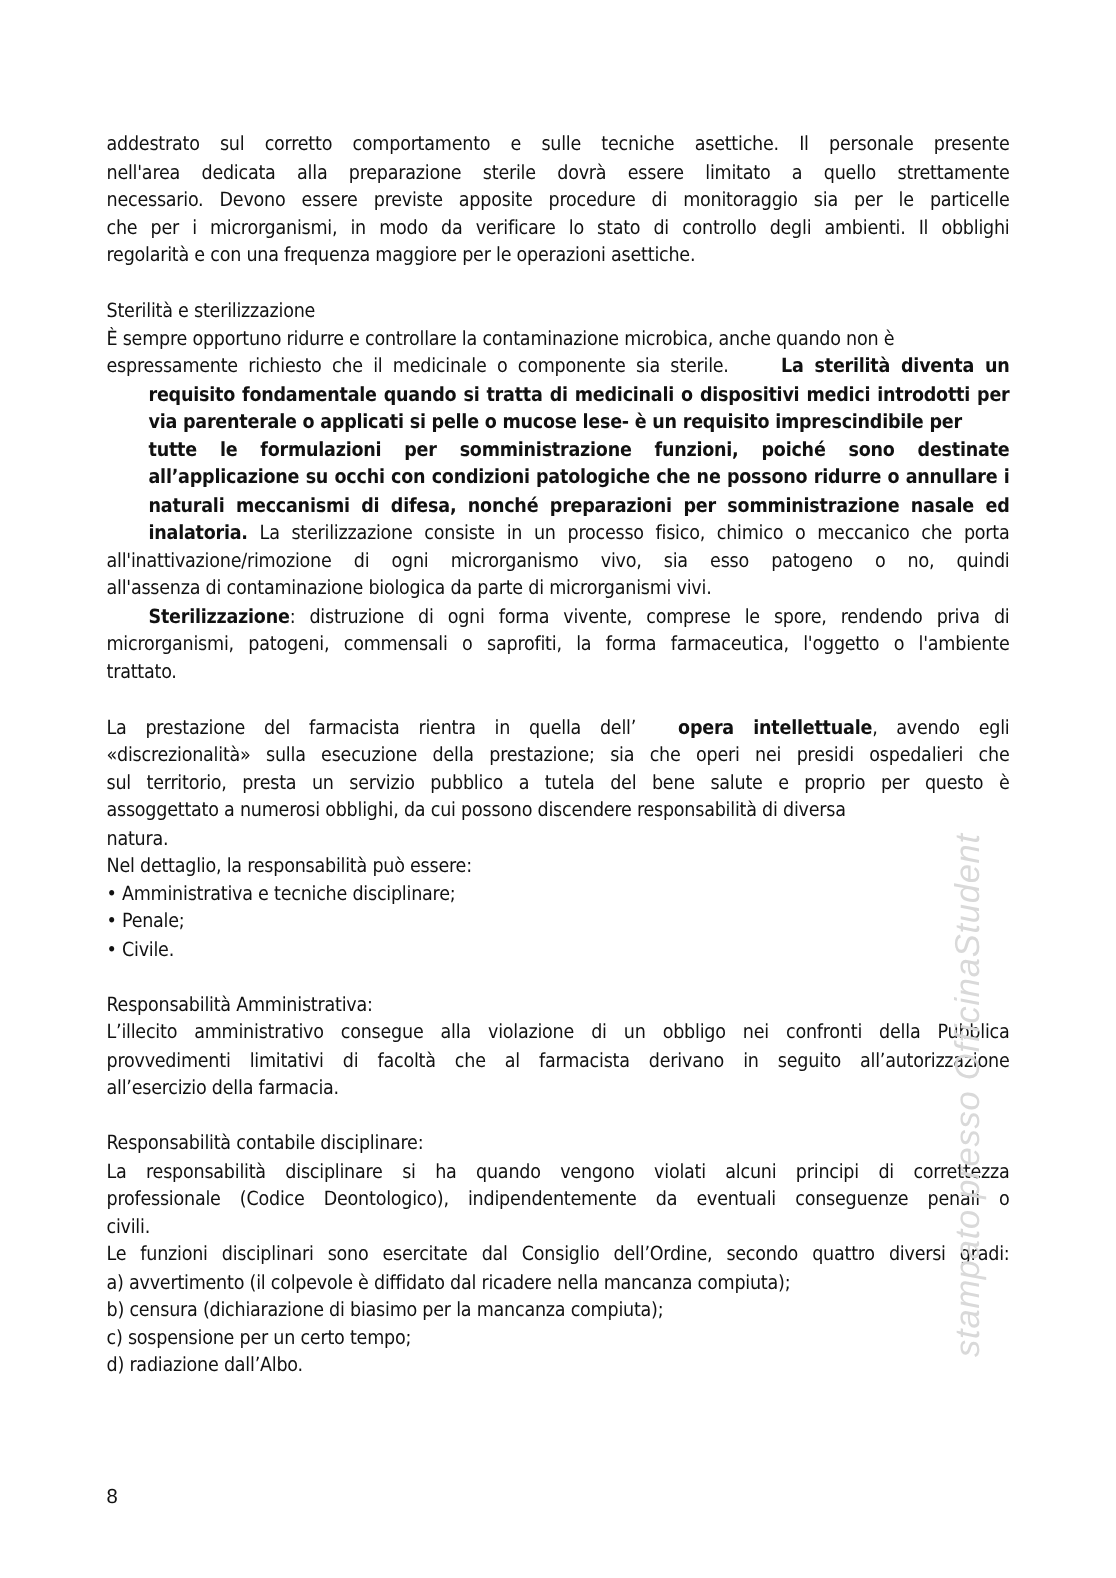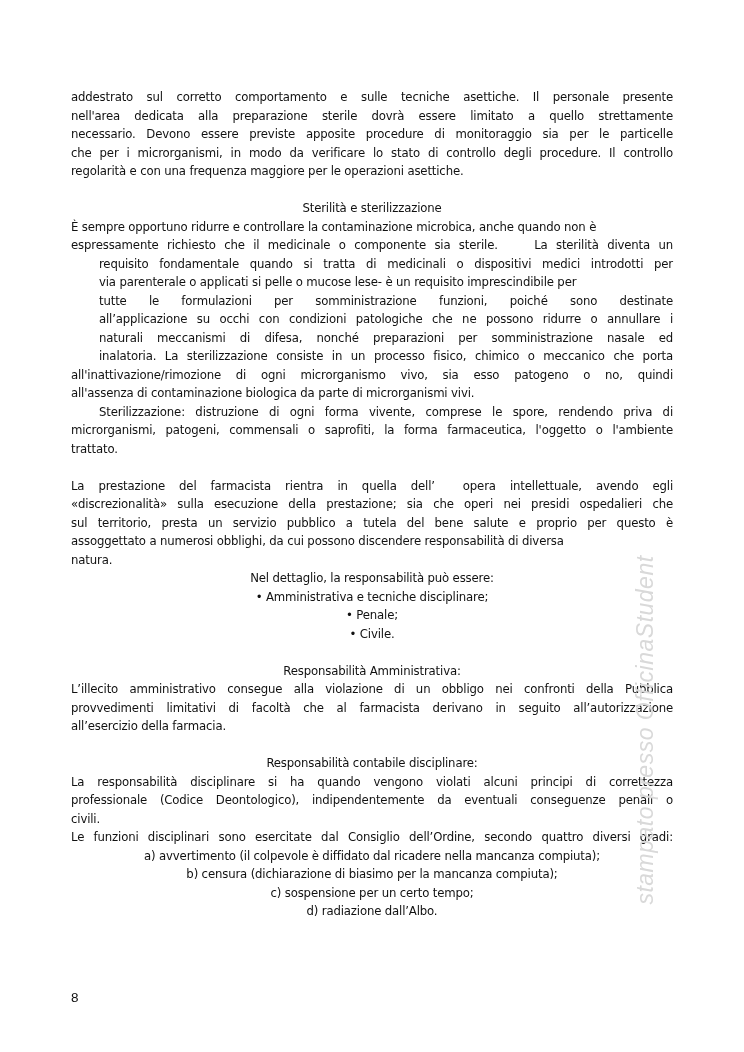--- a/index.html
+++ b/index.html
@@ -23,32 +23,32 @@
       font-size: 13px;
       line-height: 18.5px;
       letter-spacing: -0.15px;
       font-stretch: condensed;
     }
     .para {
       margin: 0;
       text-align: justify;
     }
     .gap { height: 18.5px; }
-    b, .bold { font-weight: normal; padding-left: 28px; }
+    b, .bold { font-weight: bold; padding-left: 28px; }
     .line {
       display: block;
       text-align: justify;
       text-align-last: justify;
     }
     .line.last {
       text-align-last: left;
     }
     .list-item {
       display: block;
-      text-align: center;
+      text-align: left;
     }
     .page-number {
       position: absolute;
       left: 71px;
       top: 990px;
       font-size: 13.5px;
       font-family: "Liberation Sans", sans-serif;
       color: #111111;
     }
     .watermark {
@@ -67,21 +67,21 @@
   </style>
 </head>
 <body>
 
 <div class="page">
 
   <div class="para">
     <span class="line">addestrato sul corretto comportamento e sulle tecniche asettiche. Il personale presente</span>
     <span class="line">nell'area dedicata alla preparazione sterile dovrà essere limitato a quello strettamente</span>
     <span class="line">necessario. Devono essere previste apposite procedure di monitoraggio sia per le particelle</span>
-    <span class="line">che per i microrganismi, in modo da verificare lo stato di controllo degli procedure. Il controllo</span>
+    <span class="line">che per i microrganismi, in modo da verificare lo stato di controllo degli ambienti. Il obblighi</span>
     <span class="line last">regolarità e con una frequenza maggiore per le operazioni asettiche.</span>
   </div>
 
   <div class="gap"></div>
 
   <div class="para">
     <span class="list-item">Sterilità e sterilizzazione</span>
     <span class="line last">È sempre opportuno ridurre e controllare la contaminazione microbica, anche quando non è</span>
     <span class="line"><span>espressamente richiesto che il medicinale o componente sia sterile. </span><b>La sterilità diventa un</b></span>
     <span class="line bold">requisito fondamentale quando si tratta di medicinali o dispositivi medici introdotti per</span>

